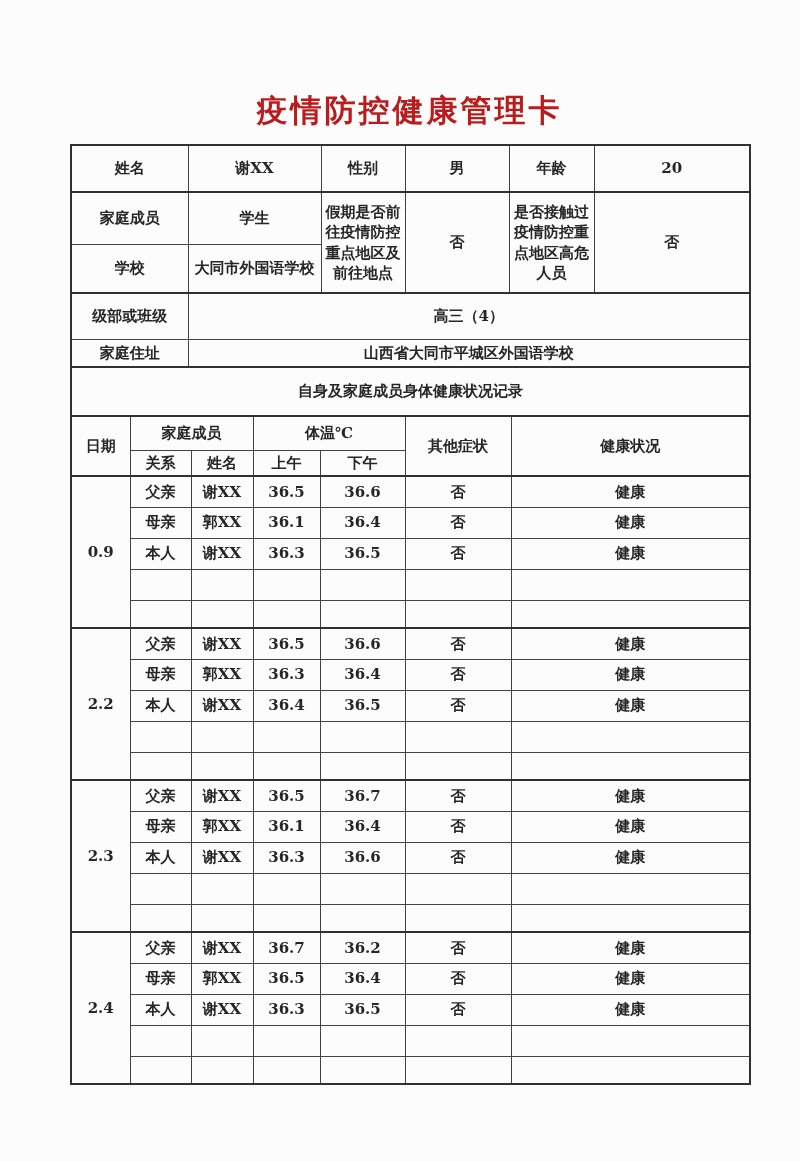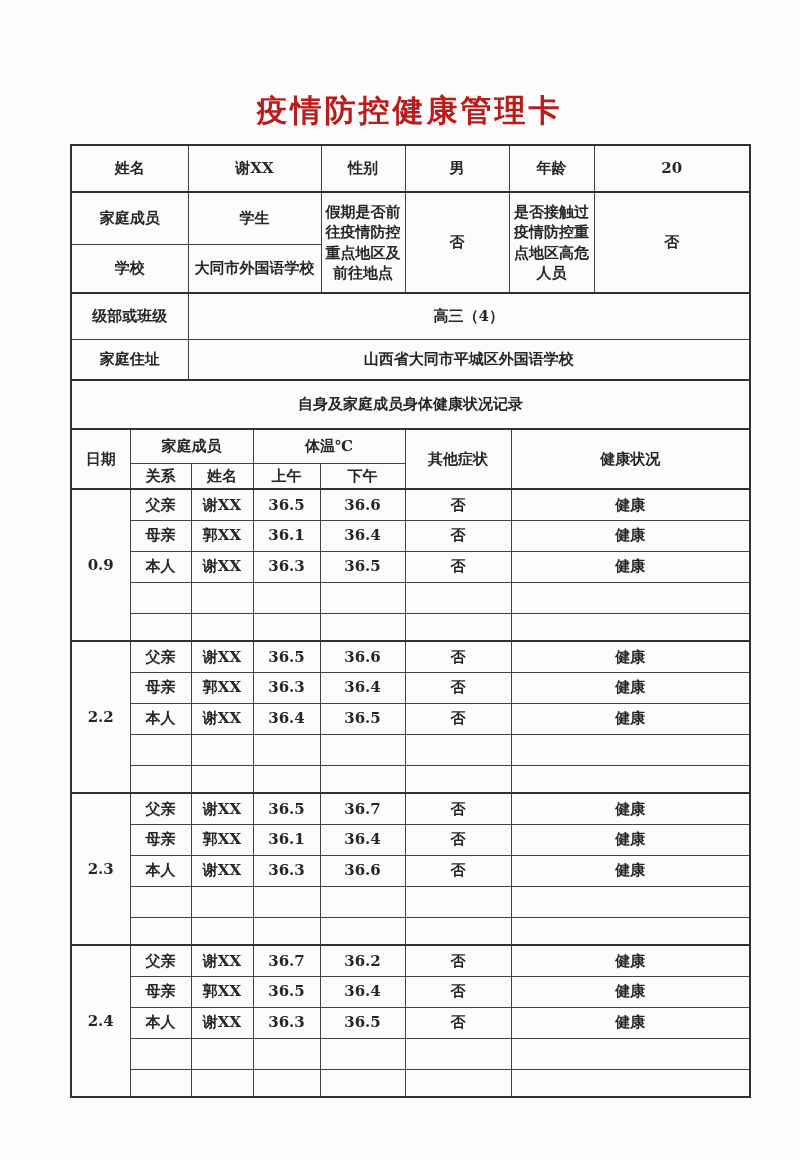--- a/index.html
+++ b/index.html
@@ -24,21 +24,21 @@
   .tbl td {
     border: 1.5px solid #424242;
     text-align: center; vertical-align: middle;
     font-size: 15px; line-height: 1.35;
     padding: 1px 3px;
     overflow: hidden;
   }
   .form-tbl { margin-top: 12px; border: 2.5px solid #313131; }
   .rec-tbl  { margin-top: -2px;  border: 2.5px solid #313131; }
   .form-r1 { height: 47px; } .form-r2 { height: 52px; } .form-r3 { height: 49px; }
-  .form-r4 { height: 46px; } .form-r5 { height: 41px; padding-left: 12px; } .form-r6 { height: 49px; }
+  .form-r4 { height: 46px; } .form-r5 { height: 28px; padding-left: 12px; } .form-r6 { height: 49px; }
   .thick-t td { border-top-width: 2.3px; border-top-color: #313131; }
   .q-cell { padding: 1px 9px; margin-left: 23px; }
   .wrap-cell { padding: 1px 8px; }
   .head-r1 { height: 34px; } .head-r2 { height: 26px; }
   thead.rec-head { border-bottom: 2.3px solid #313131; margin-top: 29px; }
   tbody.section { border-top: 2.3px solid #313131; }
   .rec-tbl tbody tr { height: 31px; }
   .rec-tbl tbody tr.empty-last { height: 28px; }
   .rel-cell { text-align: left; padding-left: 4px; }
 </style>

